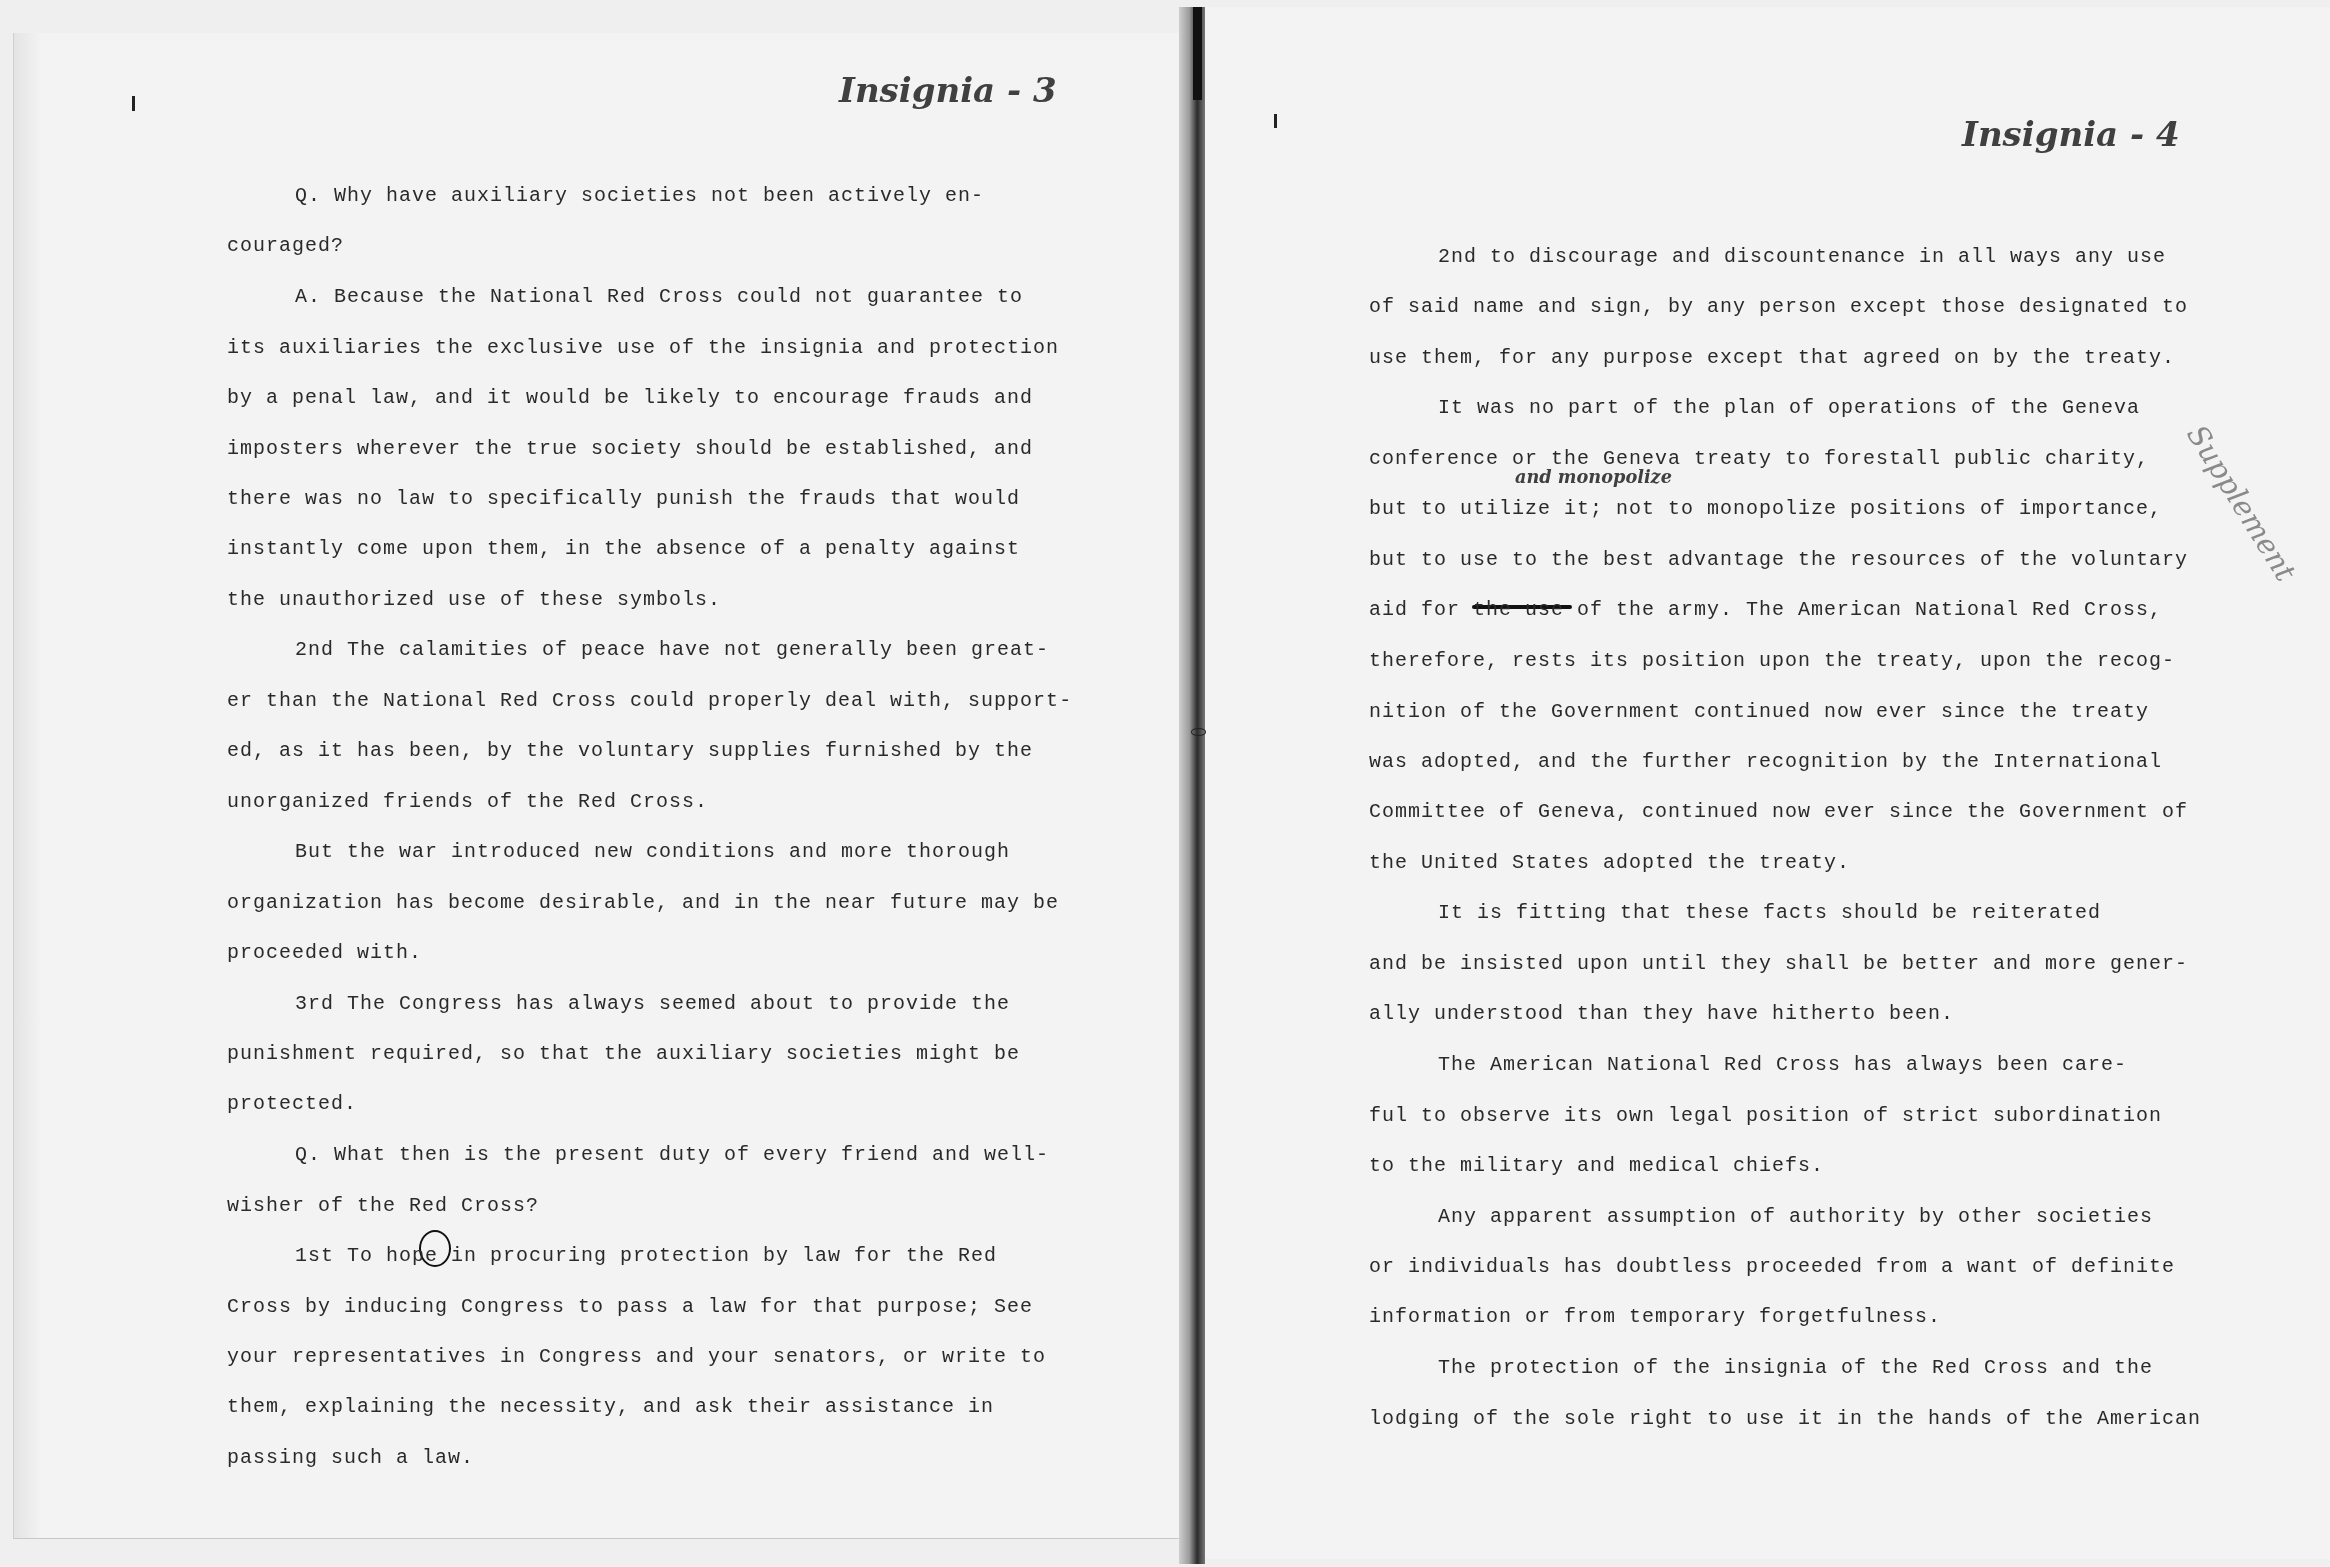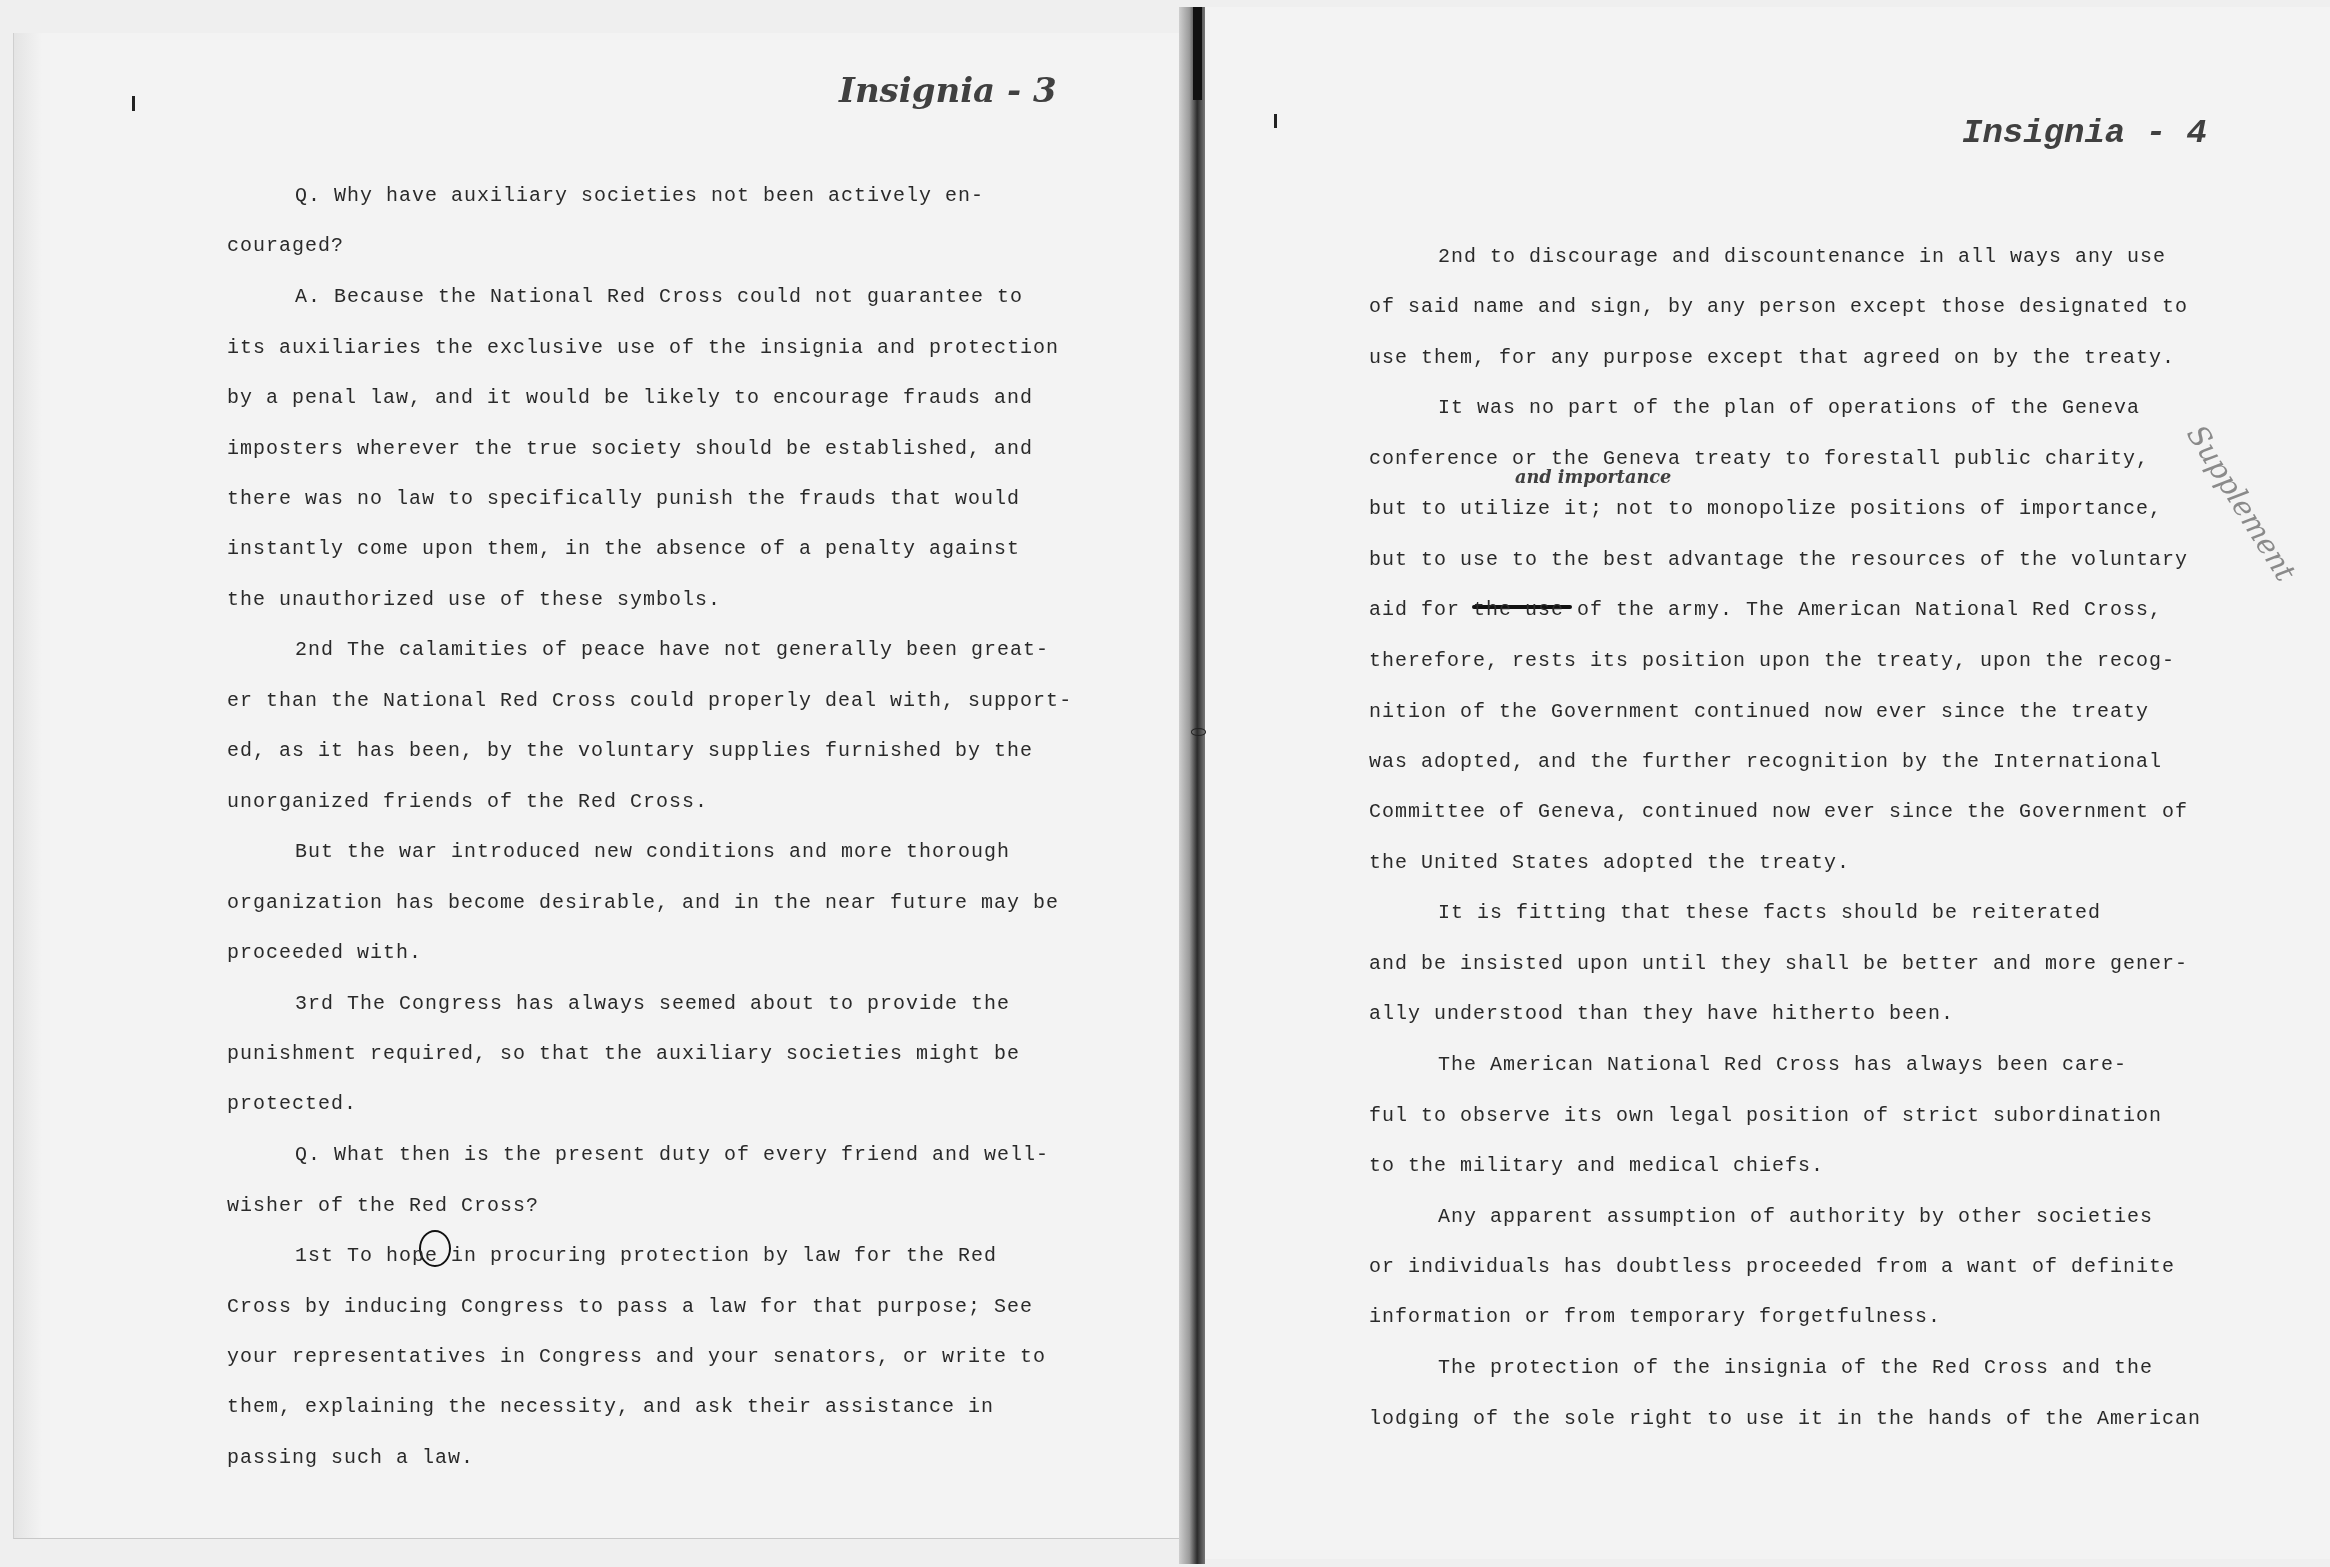--- a/index.html
+++ b/index.html
@@ -49,23 +49,23 @@
 <div id="page-right" class="page"></div>
 
 <div class="gutter"></div>
 <div class="gutter-inner"></div>
 <div class="gutter-ring"></div>
 
 <div class="mark" style="left:132px;top:96px;width:3.3px;height:15px;"></div>
 <div class="mark" style="left:1274px;top:114px;width:3.3px;height:14px;"></div>
 
 <div class="hand hand-page-label" style="left:839px;top:70px;">Insignia - 3</div>
-<div class="hand hand-page-label" style="left:1962px;top:114px;font-family:Liberation Mono, monospace;">Insignia - 4</div>
+<div class="hand hand-page-label" style="left:1962px;top:114px;">Insignia - 4</div>
 
-<div class="hand hand-insert" style="left:1515px;top:466px;">and importance</div>
+<div class="hand hand-insert" style="left:1515px;top:466px;">and monopolize</div>
 <div class="hand hand-margin" style="left:2209px;top:419px;">Supplement</div>
 
 <div class="strike" style="left:1472px;top:605px;width:100px;"></div>
 
 <div class="circle-mark" style="left:419px;top:1230px;"></div>
 
 <div id="left-lines">
     <div class="line" style="left: 295px; top: 184px;">Q.   Why have auxiliary societies not been actively en-</div>
     <div class="line" style="left: 227px; top: 234px;">couraged?</div>
     <div class="line" style="left: 295px; top: 285px;">A.   Because the National Red Cross could not guarantee to</div>

